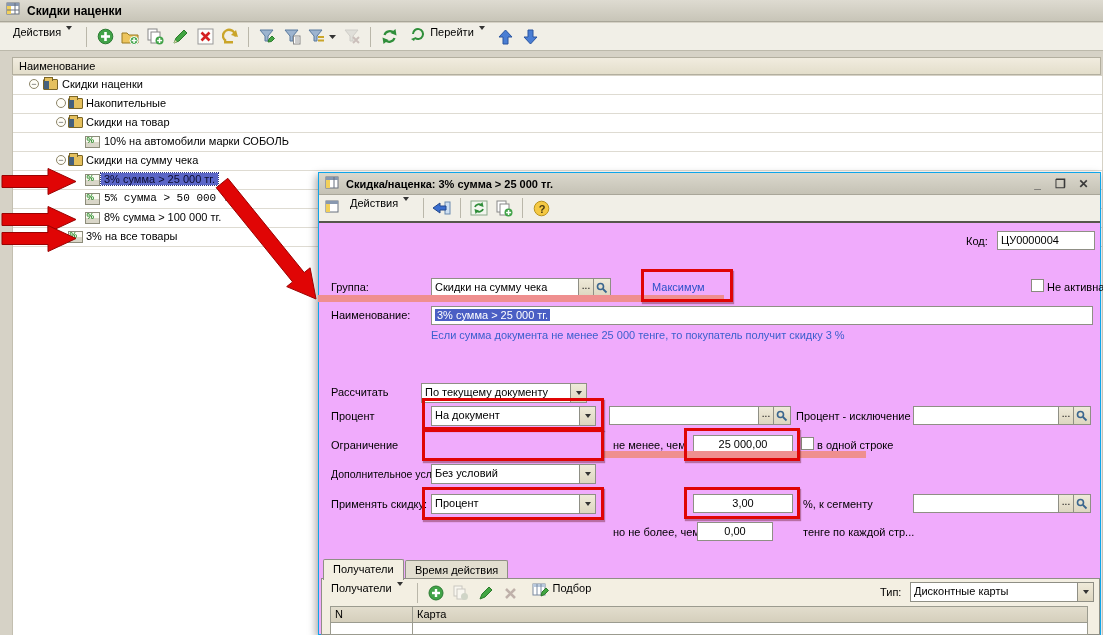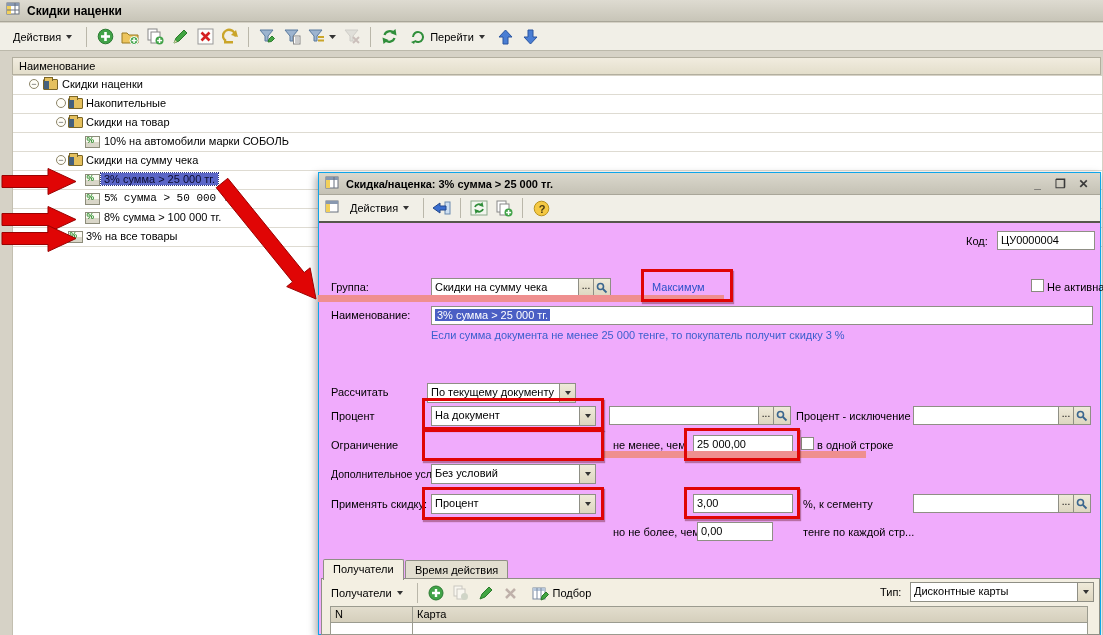--- a/index.html
+++ b/index.html
@@ -5,21 +5,21 @@
   html,body{margin:0;padding:0}
   body{width:1103px;height:635px;overflow:hidden;position:relative;
        font-family:"Liberation Sans",sans-serif;font-size:11px;color:#000;background:#d6d2c6}
   .abs{position:absolute}
   
   #mw-titlebar{left:0;top:0;width:1103px;height:22px;background:linear-gradient(#dedbd1,#c8c5b8);
      border-bottom:1px solid #a9a699;display:flex;align-items:center;padding-left:6px;box-sizing:border-box;
      font-weight:bold;font-size:12px;gap:6px}
   #mw-toolbar{left:0;top:23px;width:1103px;height:28px;background:#f1efe7;border-bottom:1px solid #bcb9ab;
      display:flex;align-items:center;padding-left:6px;box-sizing:border-box;gap:3px}
-  .menu-btn{display:flex;align-items:center;height:22px;padding:0 6px;border:1px solid transparent;border-radius:2px;cursor:default}
+  .menu-btn{display:flex;height:22px;padding:0 6px;border:1px solid transparent;border-radius:2px;cursor:default}
   .dd-arrow{width:0;height:0;border-left:3.5px solid transparent;border-right:3.5px solid transparent;
      border-top:4px solid #333;margin-left:5px;display:inline-block}
   .tbtn{width:22px;height:22px;display:flex;align-items:center;justify-content:center;border-radius:2px}
   .tsep{width:1px;height:20px;background:#bab7aa;margin:0 4px}
   .disabled{opacity:.45;filter:grayscale(70%)}
   #list-header{left:12px;top:57px;width:1089px;height:18px;background:linear-gradient(#f1ecdf,#e3decb);
      border:1px solid #b3af9f;box-sizing:border-box;padding:2px 0 0 6px;font-size:11px}
   #tree{left:12px;top:76px;width:1089px;height:559px;background:#fff;border-left:1px solid #c3bfb0}
   .trow{height:18px;border-bottom:1px solid #dedbd2;position:relative}
   .exp{position:absolute;top:3px;width:10px;height:10px;border:1px solid #8c8468;border-radius:50%;
@@ -35,21 +35,21 @@
      box-sizing:border-box;box-shadow:-2px 3px 8px rgba(0,0,0,.35)}
   #dlg-titlebar{left:0;top:0;width:100%;height:22px;background:linear-gradient(#dbd8cd,#c5c2b5);
      border-bottom:1px solid #a9a699;display:flex;align-items:center;gap:6px;padding:0 8px 0 6px;box-sizing:border-box;
      font-weight:bold;font-size:11px}
   .wbtn{width:17px;text-align:center;font-weight:bold;color:#3a3a3a;font-size:12px;cursor:default}
   #dlg-toolbar{left:0;top:22px;width:100%;height:28px;background:#f1efe7;border-bottom:2px solid #56564c;
      display:flex;align-items:center;padding-left:6px;box-sizing:border-box;gap:3px}
   .lbl{position:absolute;font-size:11px;white-space:nowrap}
   .fld{position:absolute;height:19px;background:#fff;border:1px solid #8f8f85;box-sizing:border-box;
      font-size:11px;padding:2px 3px;white-space:nowrap;overflow:hidden}
-  .fld.num{text-align:left}
+  .fld.num{text-align:center}
   .dselect{position:absolute;height:20px;background:#fff;border:1px solid #8f8f85;box-sizing:border-box;
      font-size:11px;padding:2px 18px 2px 3px;white-space:nowrap;overflow:hidden}
   .dbtn{position:absolute;right:0;top:0;width:15px;height:18px;background:linear-gradient(#efead9,#ddd6c0);
      border-left:1px solid #8f8f85;display:flex;align-items:center;justify-content:center}
   .dbtn i{width:0;height:0;border-left:3.5px solid transparent;border-right:3.5px solid transparent;border-top:4px solid #333}
   .sq-btn{position:absolute;height:19px;background:linear-gradient(#efead9,#ddd6c0);border:1px solid #8f8f85;
      box-sizing:border-box;font-size:10px;line-height:13px;text-align:center;cursor:default}
   .chk{position:absolute;width:13px;height:13px;background:#fff;border:1px solid #8a8a7e;box-sizing:border-box}
   .link{color:#2a50c8;font-size:11px}
   .hint{color:#3a5fcd}
@@ -331,21 +331,21 @@
     </div>
   <div class="lbl link" style="left:333px;top:108px">Максимум</div>
   <div class="chk" style="left:712px;top:106px"></div>
   <div class="lbl" style="left:728px;top:108px">Не активна</div>
 
   <div class="lbl" style="left:12px;top:136px">Наименование:</div>
   <div class="fld" style="left:112px;top:133px;width:662px"><span class="seltext">3% сумма &gt; 25 000 тг.</span></div>
   <div class="lbl hint" style="left:112px;top:156px">Если сумма документа не менее 25 000 тенге, то покупатель получит скидку 3 %</div>
 
   <div class="lbl" style="left:12px;top:213px">Рассчитать</div>
-  <div class="dselect" style="left:108px;top:210px;width:149px"><span>По текущему документу</span><span class="dbtn">
+  <div class="dselect" style="left:102px;top:210px;width:166px"><span>По текущему документу</span><span class="dbtn">
         <i></i>
       </span></div>
 
   <div class="lbl" style="left:12px;top:237px">Процент</div>
   <div class="dselect" style="left:112px;top:233px;width:165px"><span>На документ</span><span class="dbtn">
         <i></i>
       </span></div>
   <div class="fld" style="left:290px;top:233px;width:150px"></div>
   <div class="sq-btn" style="left:439px;top:233px;width:16px">...</div>
   <div class="sq-btn mag" style="left:454px;top:233px;width:18px">

